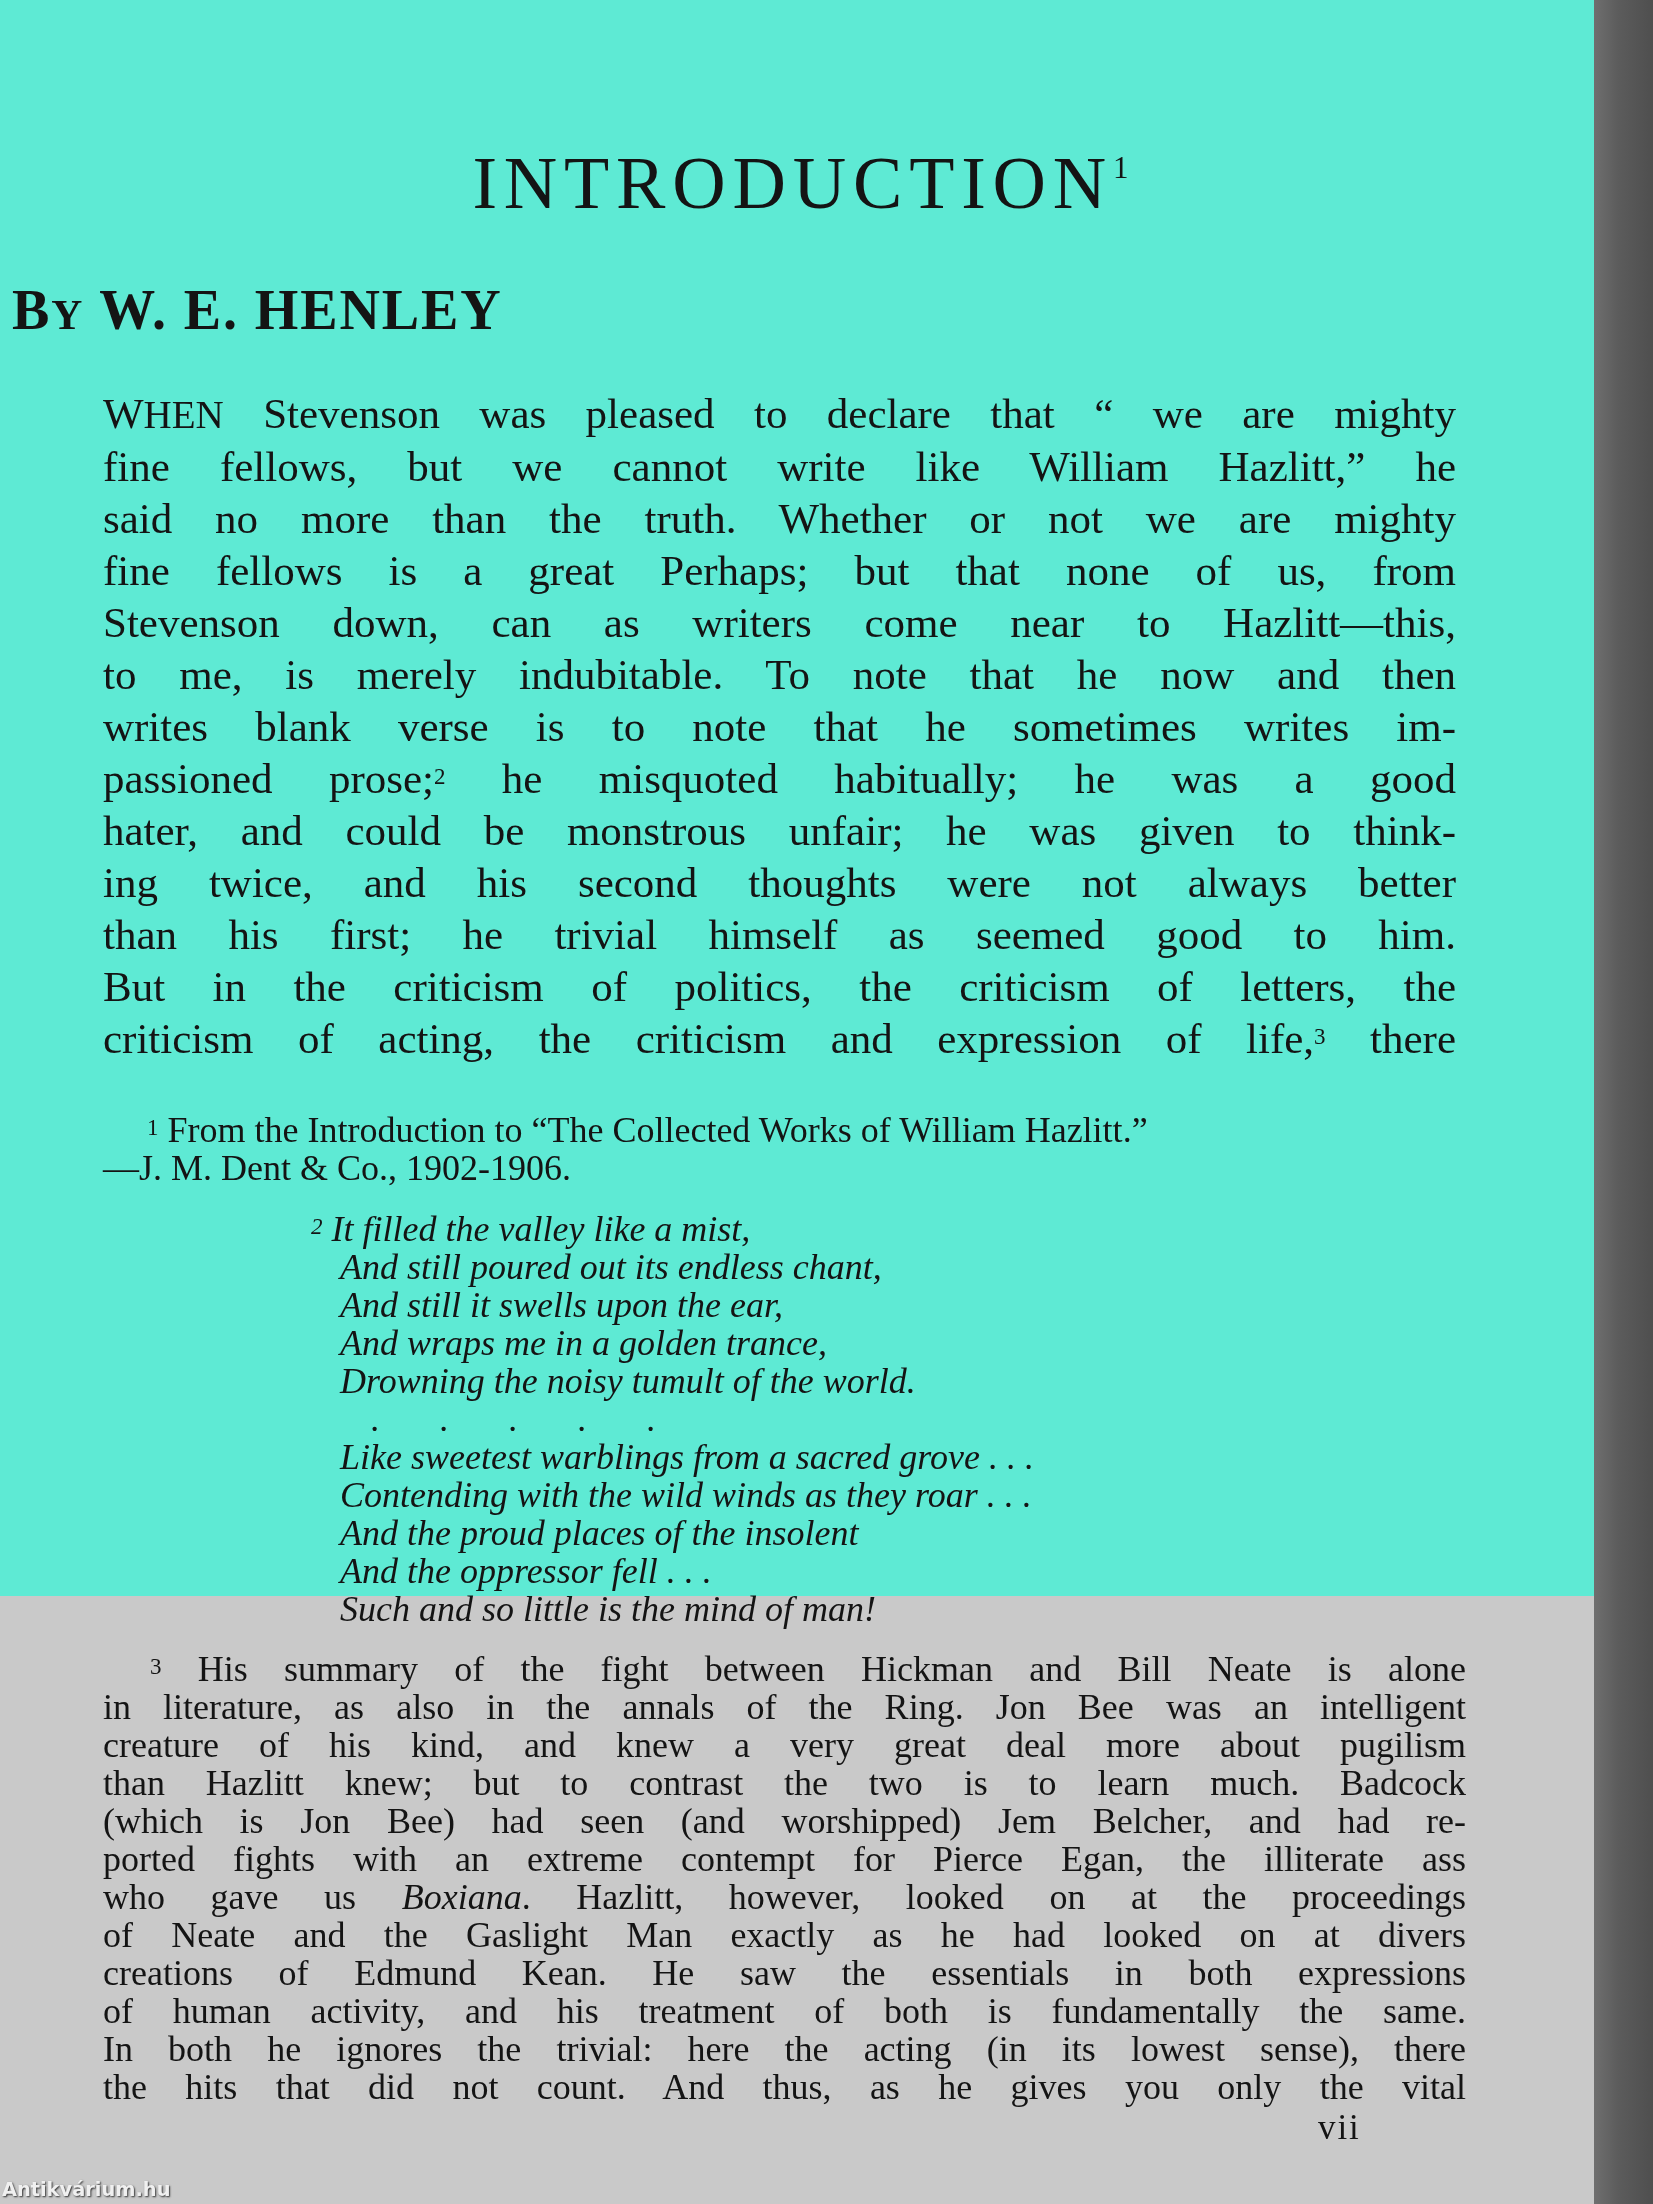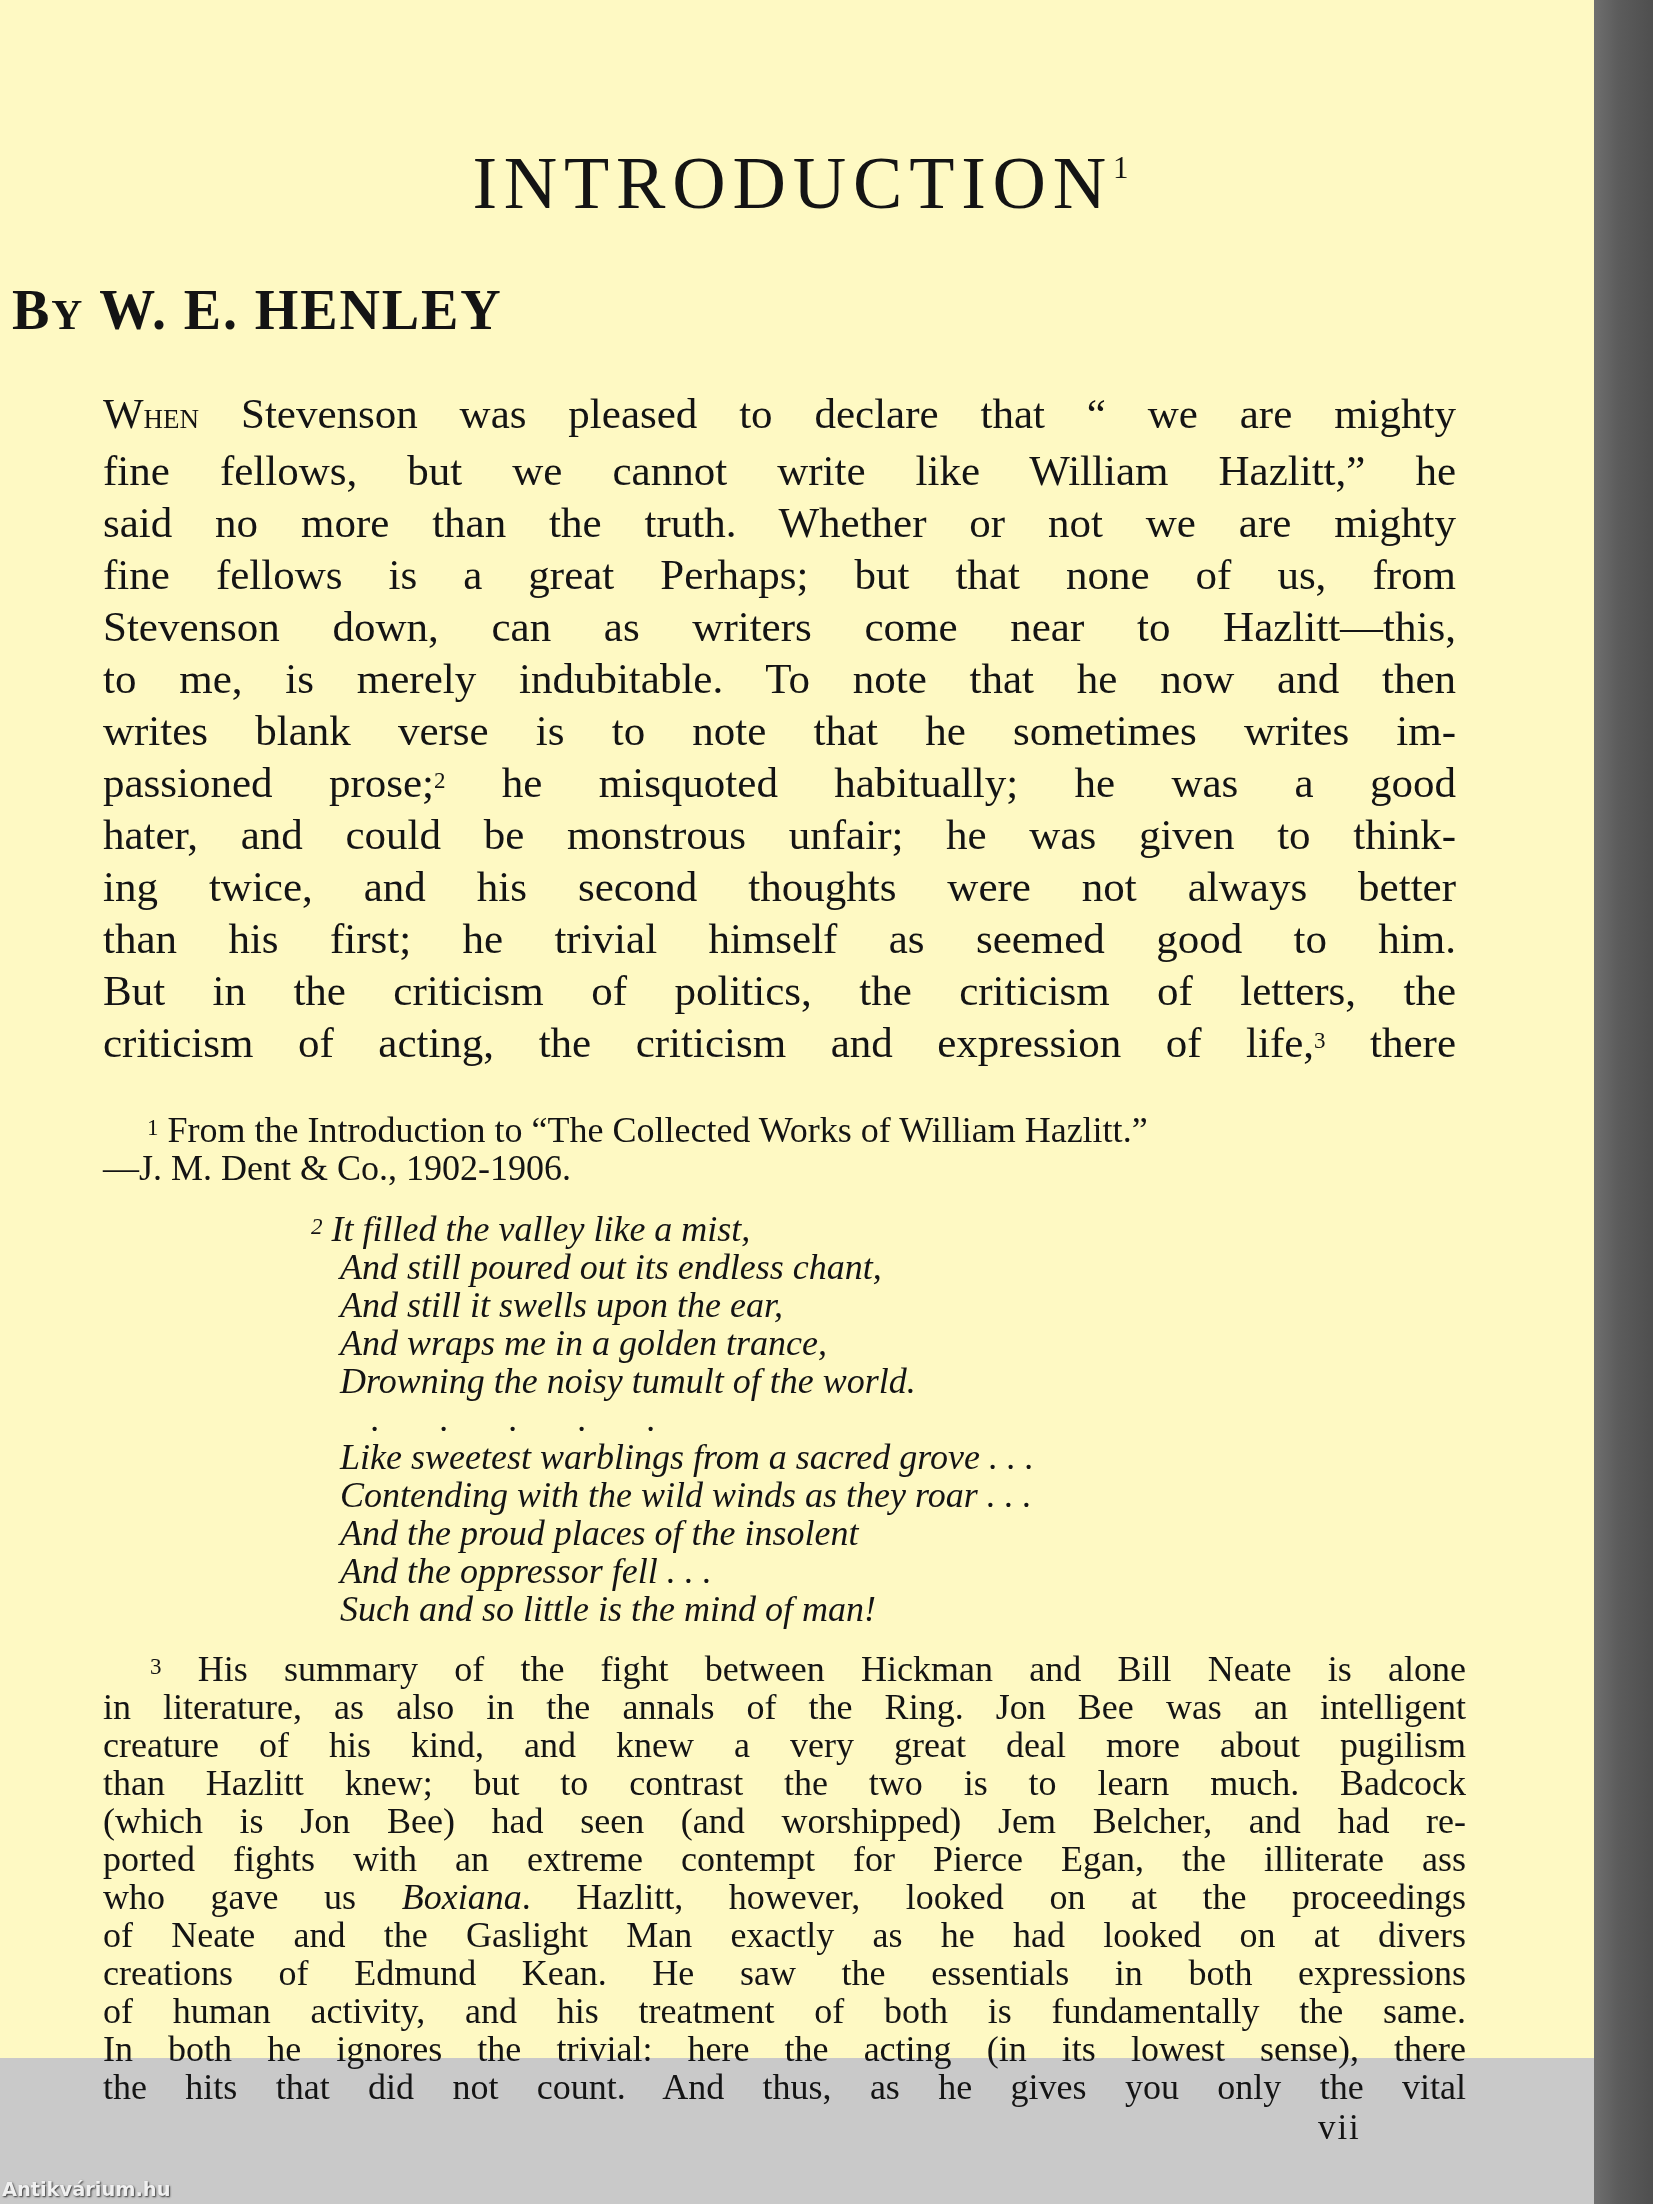--- a/index.html
+++ b/index.html
@@ -4,22 +4,22 @@
 <style>
   html, body { margin: 0; padding: 0; }
   body {
     width: 1654px; height: 2205px; overflow: hidden;
     background: #c9c9c9;
     position: relative;
     font-family: "Liberation Serif", "DejaVu Serif", serif;
     color: #141414;
   }
   .page {
-    position: absolute; left: 0; top: 0; width: 1601px; height: 2058px;
-    background: #fef9c3;
+    position: absolute; left: 0; top: 0; width: 1601px; height: 1596px;
+    background: #5eead4;
   }
   .spine {
     position: absolute; top: 0; right: 0; width: 60px; height: 2205px;
     background: linear-gradient(90deg, #6f6f6f 0%, #5c5c5c 40%, #4e4e4e 100%);
   }
   .title {
     position: absolute; left: 0; width: 1601px; top: 146px;
     text-align: center; font-size: 74px; letter-spacing: 6.8px; font-weight: normal;
     margin: 0; line-height: 1;
   }
@@ -29,21 +29,21 @@
     text-align: left; font-size: 56px; letter-spacing: 1.9px; margin: 12px; line-height: 1;
   }
   .byline .sc-big { font-size: 56px; }
   .byline .sc-small { font-size: 43px; }
   .body-text {
     position: absolute; left: 103px; width: 1353px; top: 388px;
     font-size: 43px; line-height: 52px; text-align: justify; margin: 0;
   }
   .body-text .line { display: block; text-align: justify; text-align-last: justify; white-space: nowrap; }
   .sc-w { font-size: 43px; }
-  .sc-hen { font-size: 27px; }
+  .sc-hen { font-size: 39px; }
   .fn { position: absolute; left: 103px; width: 1359px; font-size: 36px; line-height: 38px; }
   .fn .line { display: block; white-space: nowrap; }
   .fn1 { top: 1111px; }
   .fn1 .indent { padding-left: 44px; }
   .fn2 { left: 311px; top: 1210px; width: 1067px; font-style: italic; }
   .fn2 .line { padding-left: 29px; }
   .fn2 .first { padding-left: 0; }
   .dots { display: flex; gap: 60px; padding-left: 60px; height: 38px; align-items: center; font-size: 36px; }
   .fn3 { top: 1650px; width: 1363px; font-size: 36px; line-height: 38px; }
   .fn3 .line { text-align: justify; text-align-last: justify; }

